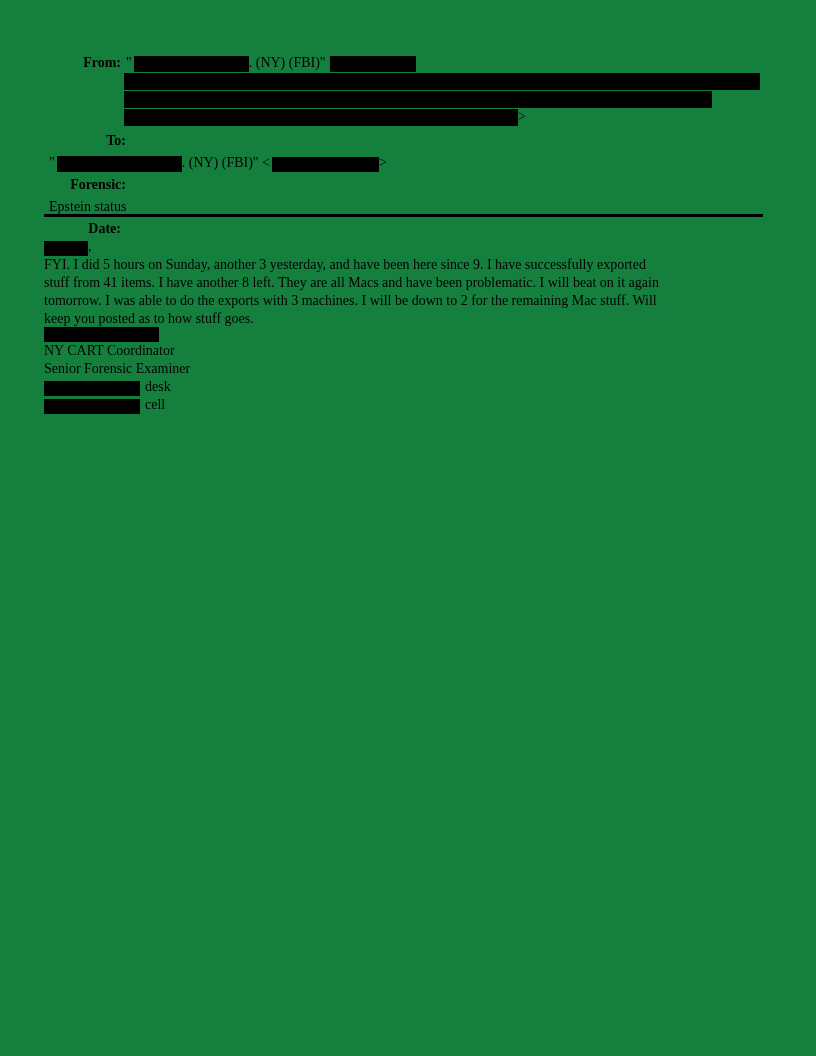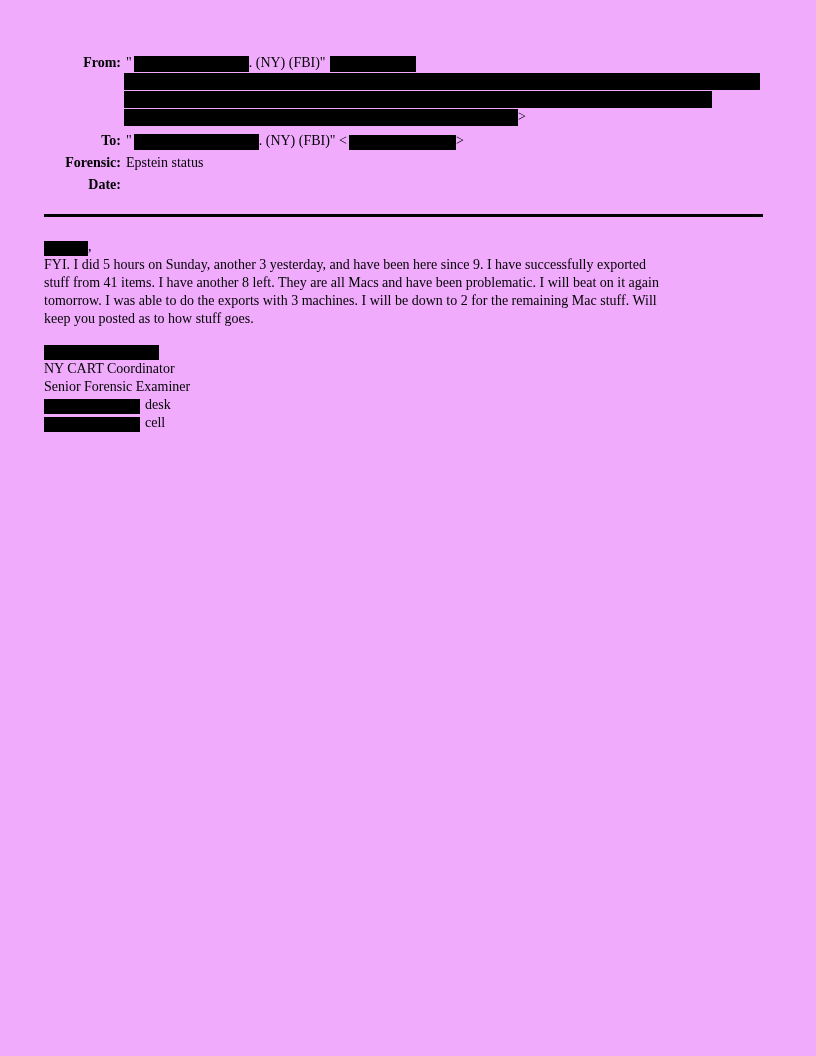--- a/index.html
+++ b/index.html
@@ -7,32 +7,32 @@
   body {
     width: 816px; height: 1056px;
     background: #ffffff;
     font-family: "Liberation Serif", serif;
     font-size: 14px;
     color: #000000;
   }
   .page {
     position: relative;
     width: 816px; height: 1056px;
-    background: #f0abfc;
+    background: #15803d;
     overflow: hidden;
   }
   
   .email-header {
     position: absolute;
     left: 44px; top: 54px;
     width: 726px;
   }
   .hrow { display: flex; align-items: baseline; }
   .lh18 { line-height: 18px; }
-  .lh22 { line-height: 22px; }
+  .lh22 { line-height: 22px; flex-direction: column; }
   .hlabel {
     width: 77px;
     flex-shrink: 0;
     text-align: right;
     font-weight: bold;
     white-space: nowrap;
   }
   .hvalue {
     margin-left: 5px;
     white-space: nowrap;
@@ -54,21 +54,21 @@
   
   .email-body {
     position: absolute;
     left: 44px; top: 238px;
     width: 726px;
   }
   .bline { line-height: 18px; white-space: nowrap; }
   
   .signature {
     position: absolute;
-    left: 44px; top: 342px;
+    left: 44px; top: 324px;
     width: 400px;
   }
   .sline { line-height: 18px; white-space: nowrap; }
 </style>
 </head>
 <body>
 
 <div class="page">
 
   <div class="email-header">

